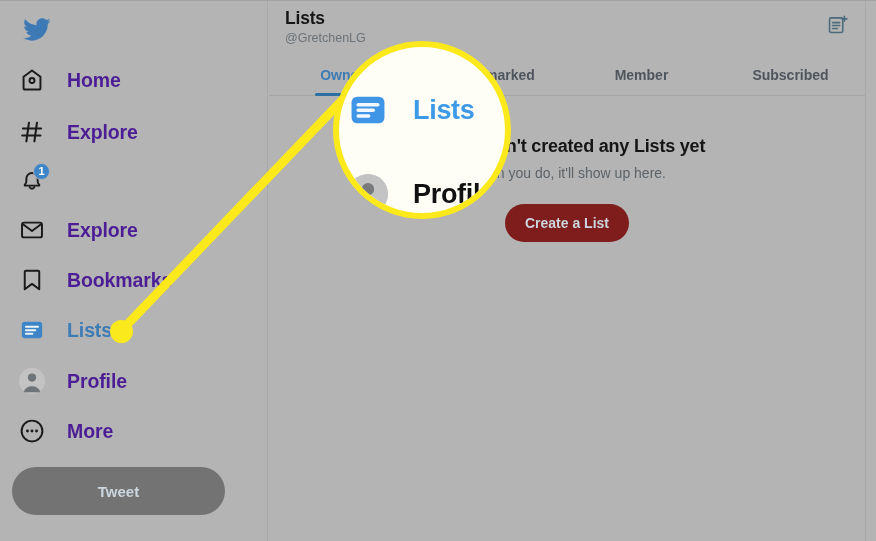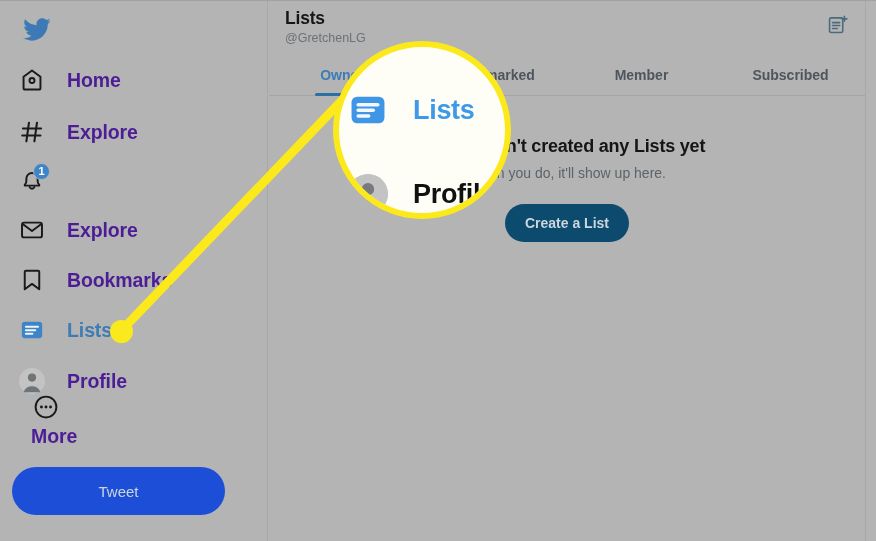--- a/index.html
+++ b/index.html
@@ -65,24 +65,24 @@
     display: flex; align-items: center; justify-content: center;
     border: 1.5px solid #b4b4b4;
     line-height: 1;
   }
 
   #tweet-button {
     position: absolute;
     left: 12px; top: 466px;
     width: 213px; height: 48px;
     border-radius: 24px;
-    background: #1d4ed8;
+    background: #737373;
     color: #ccd6de;
     font-size: 15px;
-    font-weight: normal;
+    font-weight: bold;
     display: flex; align-items: center; justify-content: center;
     border: none;
     cursor: pointer;
     font-family: "Liberation Sans", sans-serif;
   }
 
   
   #main {
     position: absolute; left: 269px; top: 0;
     width: 597px; height: 541px;
@@ -147,21 +147,21 @@
   }
   #empty-sub {
     font-size: 14px; color: #5c6369;
     margin-bottom: 23px;
   }
   #create-list-button {
     display: inline-flex; align-items: center; justify-content: center;
     min-width: 114px; height: 38px;
     padding: 12px 20px;
     border-radius: 19px;
-    background: #0c4a6e;
+    background: #7f1d1d;
     color: #ccd6de;
     font-size: 14px; font-weight: bold;
     border: none; cursor: pointer;
     font-family: "Liberation Sans", sans-serif;
   }
 
   
   #callout-line {
     position: absolute;
     left: 0; top: 0; width: 876px; height: 541px;
@@ -299,21 +299,21 @@
       <span class="nav-icon">
         <svg width="28" height="28" viewBox="0 0 28 28">
           <circle cx="14" cy="14" r="13" fill="#c3c3c3"></circle>
           <circle cx="14" cy="10.6" r="4.1" fill="#6f7478"></circle>
           <path d="M5.6 25.2a8.9 8.9 0 0 1 16.8 0z" fill="#6f7478"></path>
         </svg>
       </span>
       <span class="nav-label">Profile</span>
     </div>
 
-    <div class="nav-item" style="top:388px;flex-direction:column;">
+    <div class="nav-item" style="top:408px;">
       <span class="nav-icon">
         <svg width="26" height="26" viewBox="0 0 24 24">
           <circle cx="12" cy="12" r="9.6" fill="none" stroke="#1a1a1a" stroke-width="1.8"></circle>
           <circle cx="7.8" cy="12" r="1.35" fill="#1a1a1a"></circle>
           <circle cx="12" cy="12" r="1.35" fill="#1a1a1a"></circle>
           <circle cx="16.2" cy="12" r="1.35" fill="#1a1a1a"></circle>
         </svg>
       </span>
       <span class="nav-label">More</span>
     </div>

